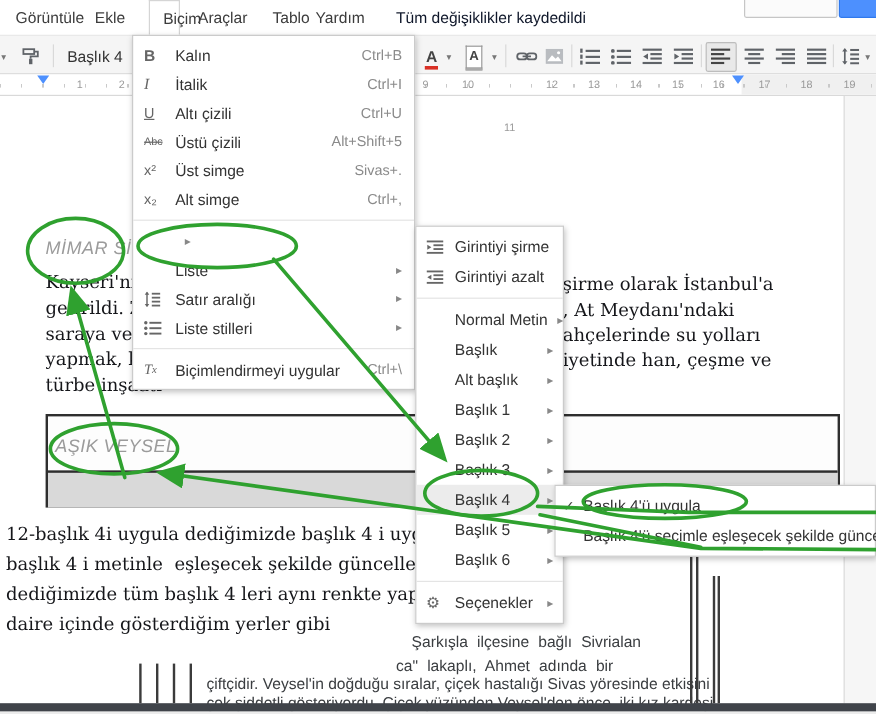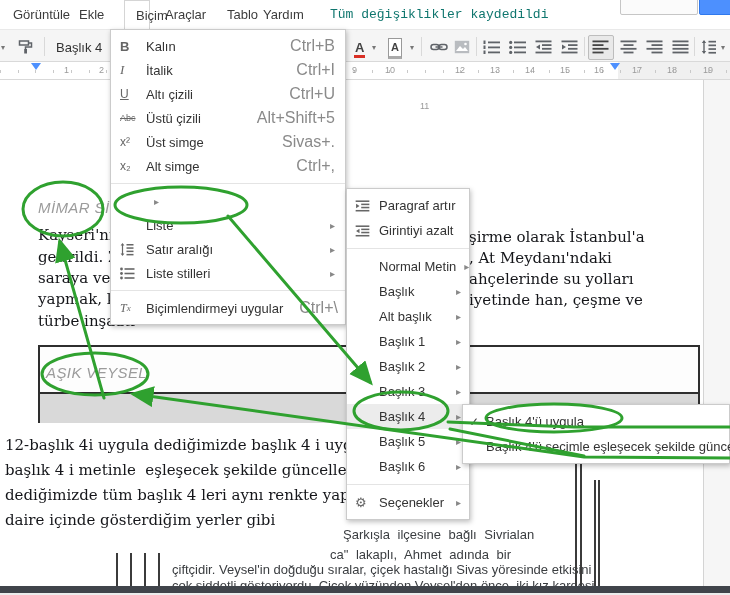--- a/index.html
+++ b/index.html
@@ -4,21 +4,21 @@
 <style>
   html,body{margin:0;padding:0;}
   .stage{position:relative;width:730px;height:595px;background:#fff;overflow:hidden;
          font-family:"Liberation Sans",sans-serif;}
   
   .menubar{position:absolute;left:0;top:0;width:730px;height:29px;background:#fff;}
   .mb-item{position:absolute;top:7px;font-size:13px;color:#3c3c3c;cursor:default;}
   .mb-open{position:absolute;left:124px;top:0;width:26px;height:29px;background:#fff;
            border:1px solid #d5d5d5;border-bottom:none;box-sizing:border-box;z-index:21;}
   .mb-open span{position:absolute;left:11px;top:7px;font-size:13px;color:#3c3c3c;}
-  .mb-status{position:absolute;left:330px;top:7px;font-size:13px;color:#0f766e;font-family:Liberation Mono, monospace;}
+  .mb-status{position:absolute;left:330px;top:7px;font-size:13px;color:#0f172a;}
   .btn-white{position:absolute;left:620px;top:-6px;width:76px;height:19px;background:#fbfbfb;
              border:1px solid #c6c6c6;border-radius:2px;}
   .btn-blue{position:absolute;left:699px;top:-6px;width:34px;height:19px;background:#4d90fe;
             border:1px solid #3079ed;border-radius:2px;}
   
   .toolbar{position:absolute;left:0;top:29px;width:730px;height:33px;background:#f5f5f5;
            border-top:1px solid #e9e9e9;border-bottom:1px solid #d9d9d9;box-sizing:border-box;}
   .tbi{position:absolute;top:9px;height:16px;display:flex;align-items:center;color:#5f6368;}
   .tbsep{position:absolute;top:7px;width:1px;height:19px;background:#d9d9d9;}
   .caret{font-size:8px;color:#777;}
@@ -58,21 +58,21 @@
   .stl{left:346px;top:188px;width:124px;z-index:23;}
   .h4m{left:462px;top:404px;width:268px;z-index:24;}
   .mi{display:flex;align-items:center;padding:0 10px 0 9px;font-size:13px;color:#333;}
   .fmt .mi{height:24px;}
   .stl .mi{height:25px;padding:0 8px 0 8px;}
   .h4m .mi{height:25px;padding:0 8px 0 6px;}
   .mic{width:26px;flex:0 0 26px;color:#666;font-size:12px;display:flex;align-items:center;}
   .mic2{width:24px;flex:0 0 24px;color:#666;display:flex;align-items:center;}
   .chk{width:17px;flex:0 0 17px;color:#444;font-size:12px;}
   .mil{flex:1;white-space:nowrap;}
-  .mis{color:#8a8a8a;font-size:16px;margin-left:16px;white-space:nowrap;}
+  .mis{color:#8a8a8a;font-size:12px;margin-left:16px;white-space:nowrap;}
   .subarrow{color:#888;font-size:10px;margin-left:8px;}
   .sepline{border-top:1px solid #e4e4e4;margin:5px 0;}
   .hl{background:#ececec;}
   .bold-g{font-weight:bold;font-size:13px;}
   .italic-g{font-style:italic;font-family:"Liberation Serif",serif;font-size:13px;}
   .under-g{text-decoration:underline;font-size:12px;}
   .strike-g{text-decoration:line-through;font-size:9px;letter-spacing:0;}
   .clear-g{font-size:12px;font-style:italic;font-family:"Liberation Serif",serif;}
   .gear-g{font-size:13px;color:#666;}
   
@@ -364,21 +364,21 @@
     <div class="mi">
       <span class="mic2">
         <svg class="icon" width="15" height="12" viewBox="0 0 17 14">
             <rect x="0.5" y="0.5" width="16" height="1.8" fill="#666"></rect>
             <rect x="7" y="4.2" width="9.5" height="1.8" fill="#666"></rect>
             <rect x="7" y="7.9" width="9.5" height="1.8" fill="#666"></rect>
             <rect x="0.5" y="11.6" width="16" height="1.8" fill="#666"></rect>
             <path d="M1 4.5 L5 7 L1 9.5 Z" fill="#666"></path>
           </svg>
       </span>
-      <span class="mil">Paragraf artır</span>
+      <span class="mil">Girintiyi şirme</span>
     </div>
     <div class="mi">
       <span class="mic2">
         <svg class="icon" width="15" height="12" viewBox="0 0 17 14">
             <rect x="0.5" y="0.5" width="16" height="1.8" fill="#666"></rect>
             <rect x="7" y="4.2" width="9.5" height="1.8" fill="#666"></rect>
             <rect x="7" y="7.9" width="9.5" height="1.8" fill="#666"></rect>
             <rect x="0.5" y="11.6" width="16" height="1.8" fill="#666"></rect>
             <path d="M5 4.5 L1 7 L5 9.5 Z" fill="#666"></path>
           </svg>

